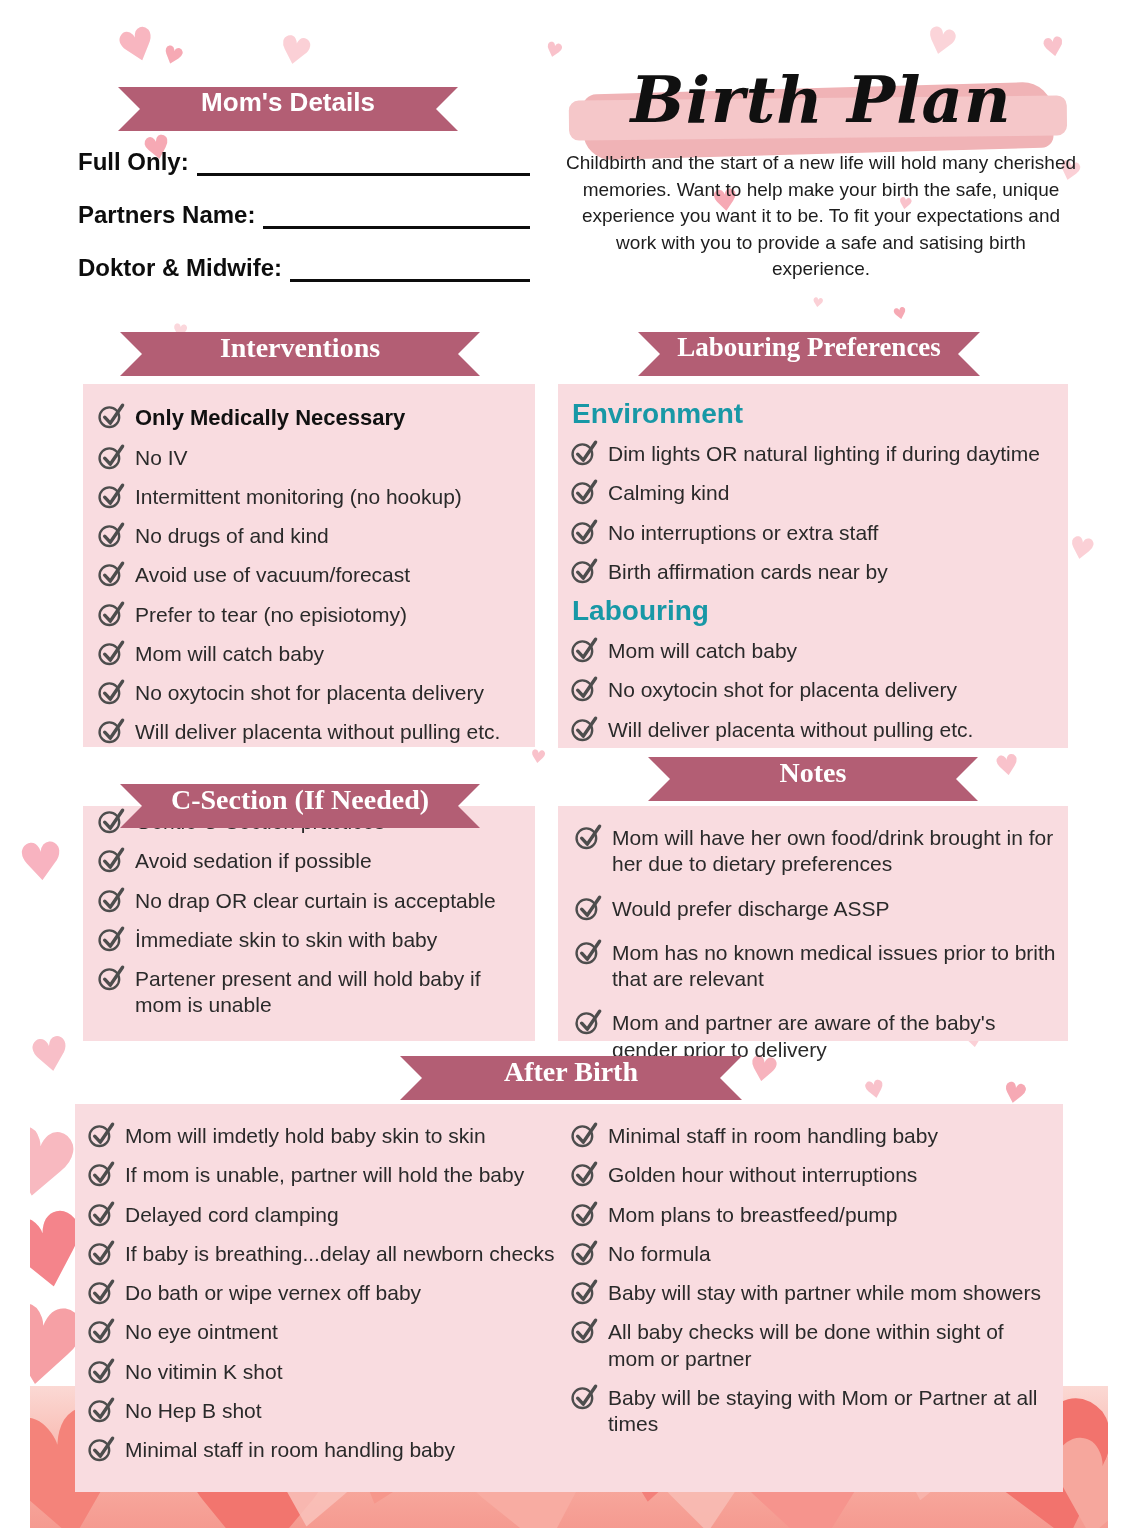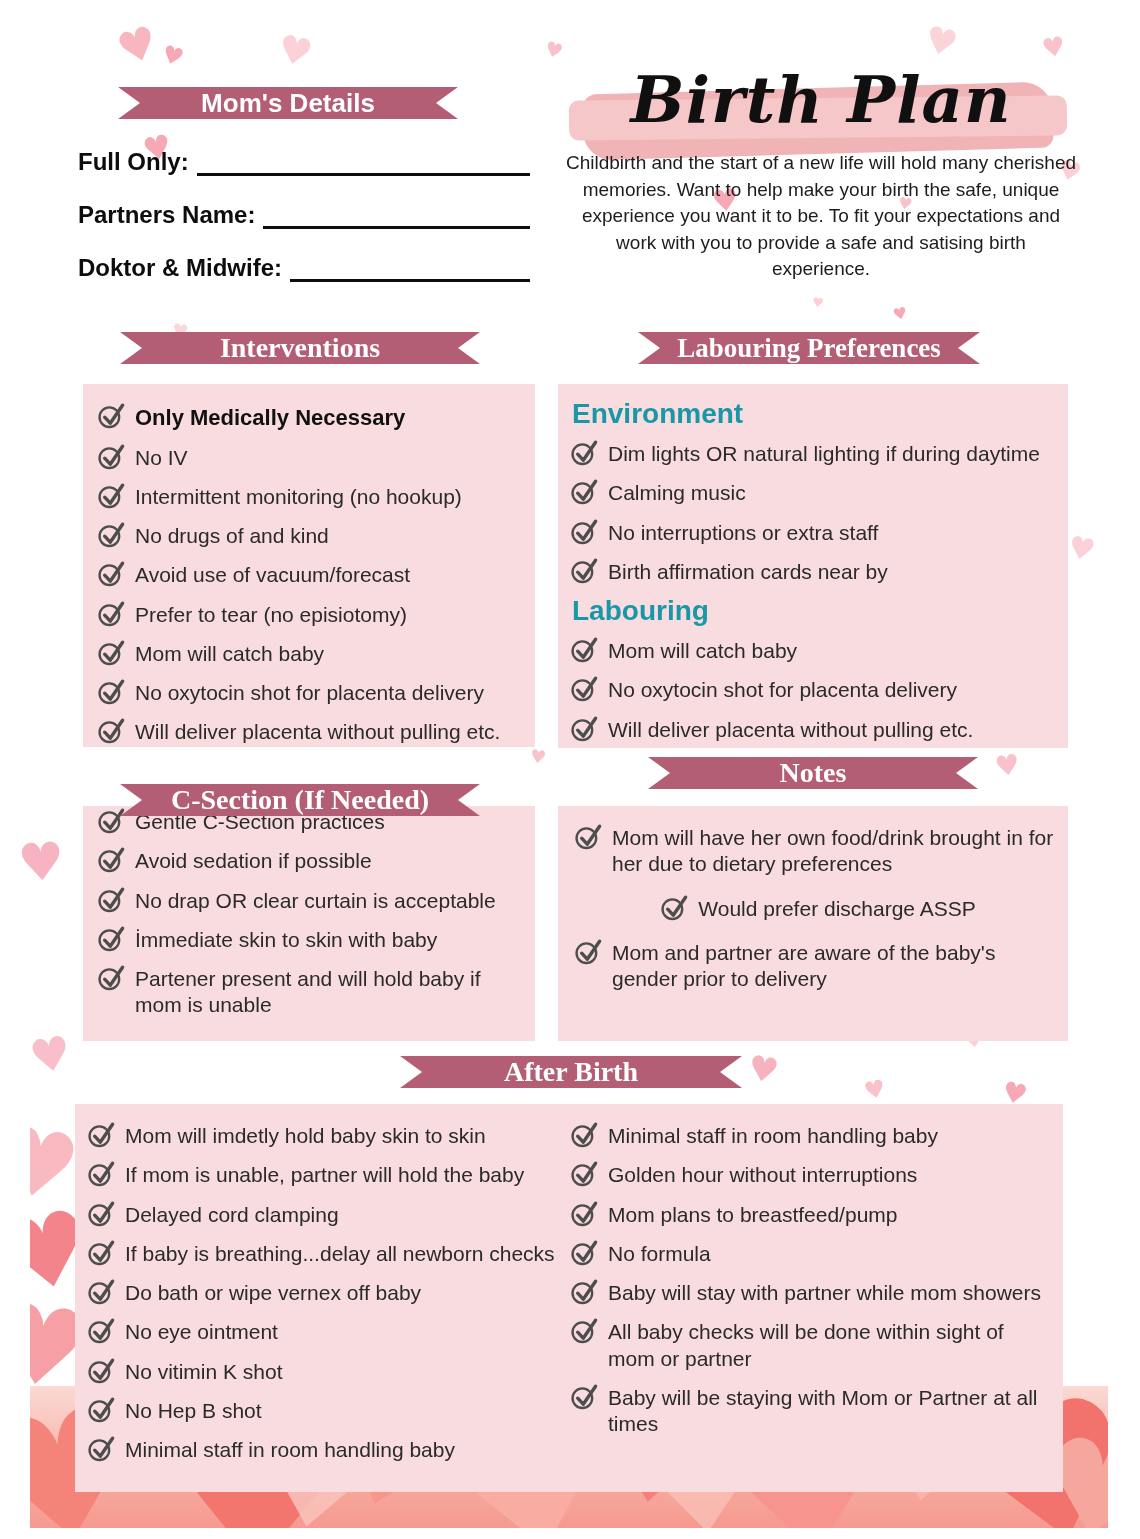--- a/index.html
+++ b/index.html
@@ -6,22 +6,22 @@
   .page{position:relative;width:1140px;height:1539px;background:#ffffff;overflow:hidden;
         font-family:"Liberation Sans",sans-serif;color:#222;}
   
   .decor{position:absolute;inset:0;z-index:0;pointer-events:none;}
   .heart{position:absolute;line-height:1;font-family:"DejaVu Sans",sans-serif;user-select:none;}
   .band{position:absolute;overflow:hidden;z-index:0;pointer-events:none;}
   #bottom-band{left:30px;top:1386px;width:1078px;height:142px;
                background:linear-gradient(180deg,#fbd9d4 0%,#f7a89d 70%,#f59a90 100%);}
   #left-band{left:30px;top:1125px;width:54px;height:261px;background:transparent;}
   
-  .banner{position:absolute;height:32px;background:#b35e74;color:#fff;display:flex;
-          align-items:center;justify-content:center;z-index:2;
+  .banner{position:absolute;height:44px;background:#b35e74;color:#fff;display:flex;
+          justify-content:center;z-index:2;
           clip-path:polygon(0 0,100% 0,calc(100% - 22px) 50%,100% 100%,0 100%,22px 50%);}
   .banner.serif{font-family:"Liberation Serif",serif;font-weight:700;font-size:28px;}
   .banner.sans{font-family:"Liberation Sans",sans-serif;font-weight:700;font-size:26px;}
   
   .pinkbox{position:absolute;background:#f9dce0;z-index:1;box-sizing:border-box;}
   .check-item{display:flex;align-items:flex-start;margin-bottom:10px;font-size:21px;color:#2a2a2a;}
   .check-item.bold .item-text{font-weight:700;font-size:22px;color:#111;}
   .check-icon{width:29px;height:29px;flex-shrink:0;margin-right:9px;margin-top:0px;}
   .item-text{padding-top:3px;line-height:1.25;}
   .group-heading{font-weight:700;font-size:28px;color:#1898a6;margin:2px 0 8px 2px;}
@@ -197,21 +197,21 @@
             <circle cx="14.5" cy="19" r="11.5" fill="none" stroke="#4d4d4d" stroke-width="2.8"></circle>
             <path d="M9 19 L15.5 26 L30 5" fill="none" stroke="#4d4d4d" stroke-width="4" stroke-linecap="round" stroke-linejoin="round"></path>
           </svg>
           <span class="item-text">Dim lights OR natural lighting if during daytime</span>
         </div>
         <div class="check-item">
           <svg class="check-icon" viewBox="0 0 34 34">
             <circle cx="14.5" cy="19" r="11.5" fill="none" stroke="#4d4d4d" stroke-width="2.8"></circle>
             <path d="M9 19 L15.5 26 L30 5" fill="none" stroke="#4d4d4d" stroke-width="4" stroke-linecap="round" stroke-linejoin="round"></path>
           </svg>
-          <span class="item-text">Calming music</span>
+          <span class="item-text">Calming kind</span>
         </div>
         <div class="check-item">
           <svg class="check-icon" viewBox="0 0 34 34">
             <circle cx="14.5" cy="19" r="11.5" fill="none" stroke="#4d4d4d" stroke-width="2.8"></circle>
             <path d="M9 19 L15.5 26 L30 5" fill="none" stroke="#4d4d4d" stroke-width="4" stroke-linecap="round" stroke-linejoin="round"></path>
           </svg>
           <span class="item-text">No interruptions or extra staff</span>
         </div>
         <div class="check-item">
           <svg class="check-icon" viewBox="0 0 34 34">
@@ -295,26 +295,33 @@
   </div>
   <div class="pinkbox notes-box" style="left:558px;top:806px;width:510px;height:235px;padding:16px 6px 6px 16px;">
     <div>
         <div class="check-item" style="margin-bottom: 15px;">
           <svg class="check-icon" viewBox="0 0 34 34">
             <circle cx="14.5" cy="19" r="11.5" fill="none" stroke="#4d4d4d" stroke-width="2.8"></circle>
             <path d="M9 19 L15.5 26 L30 5" fill="none" stroke="#4d4d4d" stroke-width="4" stroke-linecap="round" stroke-linejoin="round"></path>
           </svg>
           <span class="item-text">Mom will have her own food/drink brought in for her due to dietary preferences</span>
         </div>
-        <div class="check-item" style="margin-bottom: 15px; justify-content: center;">
+        <div class="check-item" style="margin-bottom: 15px;">
           <svg class="check-icon" viewBox="0 0 34 34">
             <circle cx="14.5" cy="19" r="11.5" fill="none" stroke="#4d4d4d" stroke-width="2.8"></circle>
             <path d="M9 19 L15.5 26 L30 5" fill="none" stroke="#4d4d4d" stroke-width="4" stroke-linecap="round" stroke-linejoin="round"></path>
           </svg>
           <span class="item-text">Would prefer discharge ASSP</span>
+        </div>
+        <div class="check-item" style="margin-bottom: 15px;">
+          <svg class="check-icon" viewBox="0 0 34 34">
+            <circle cx="14.5" cy="19" r="11.5" fill="none" stroke="#4d4d4d" stroke-width="2.8"></circle>
+            <path d="M9 19 L15.5 26 L30 5" fill="none" stroke="#4d4d4d" stroke-width="4" stroke-linecap="round" stroke-linejoin="round"></path>
+          </svg>
+          <span class="item-text">Mom has no known medical issues prior to brith that are relevant</span>
         </div>
         <div class="check-item" style="margin-bottom: 15px;">
           <svg class="check-icon" viewBox="0 0 34 34">
             <circle cx="14.5" cy="19" r="11.5" fill="none" stroke="#4d4d4d" stroke-width="2.8"></circle>
             <path d="M9 19 L15.5 26 L30 5" fill="none" stroke="#4d4d4d" stroke-width="4" stroke-linecap="round" stroke-linejoin="round"></path>
           </svg>
           <span class="item-text">Mom and partner are aware of the baby's gender prior to delivery</span>
         </div>
       </div>
   </div>

